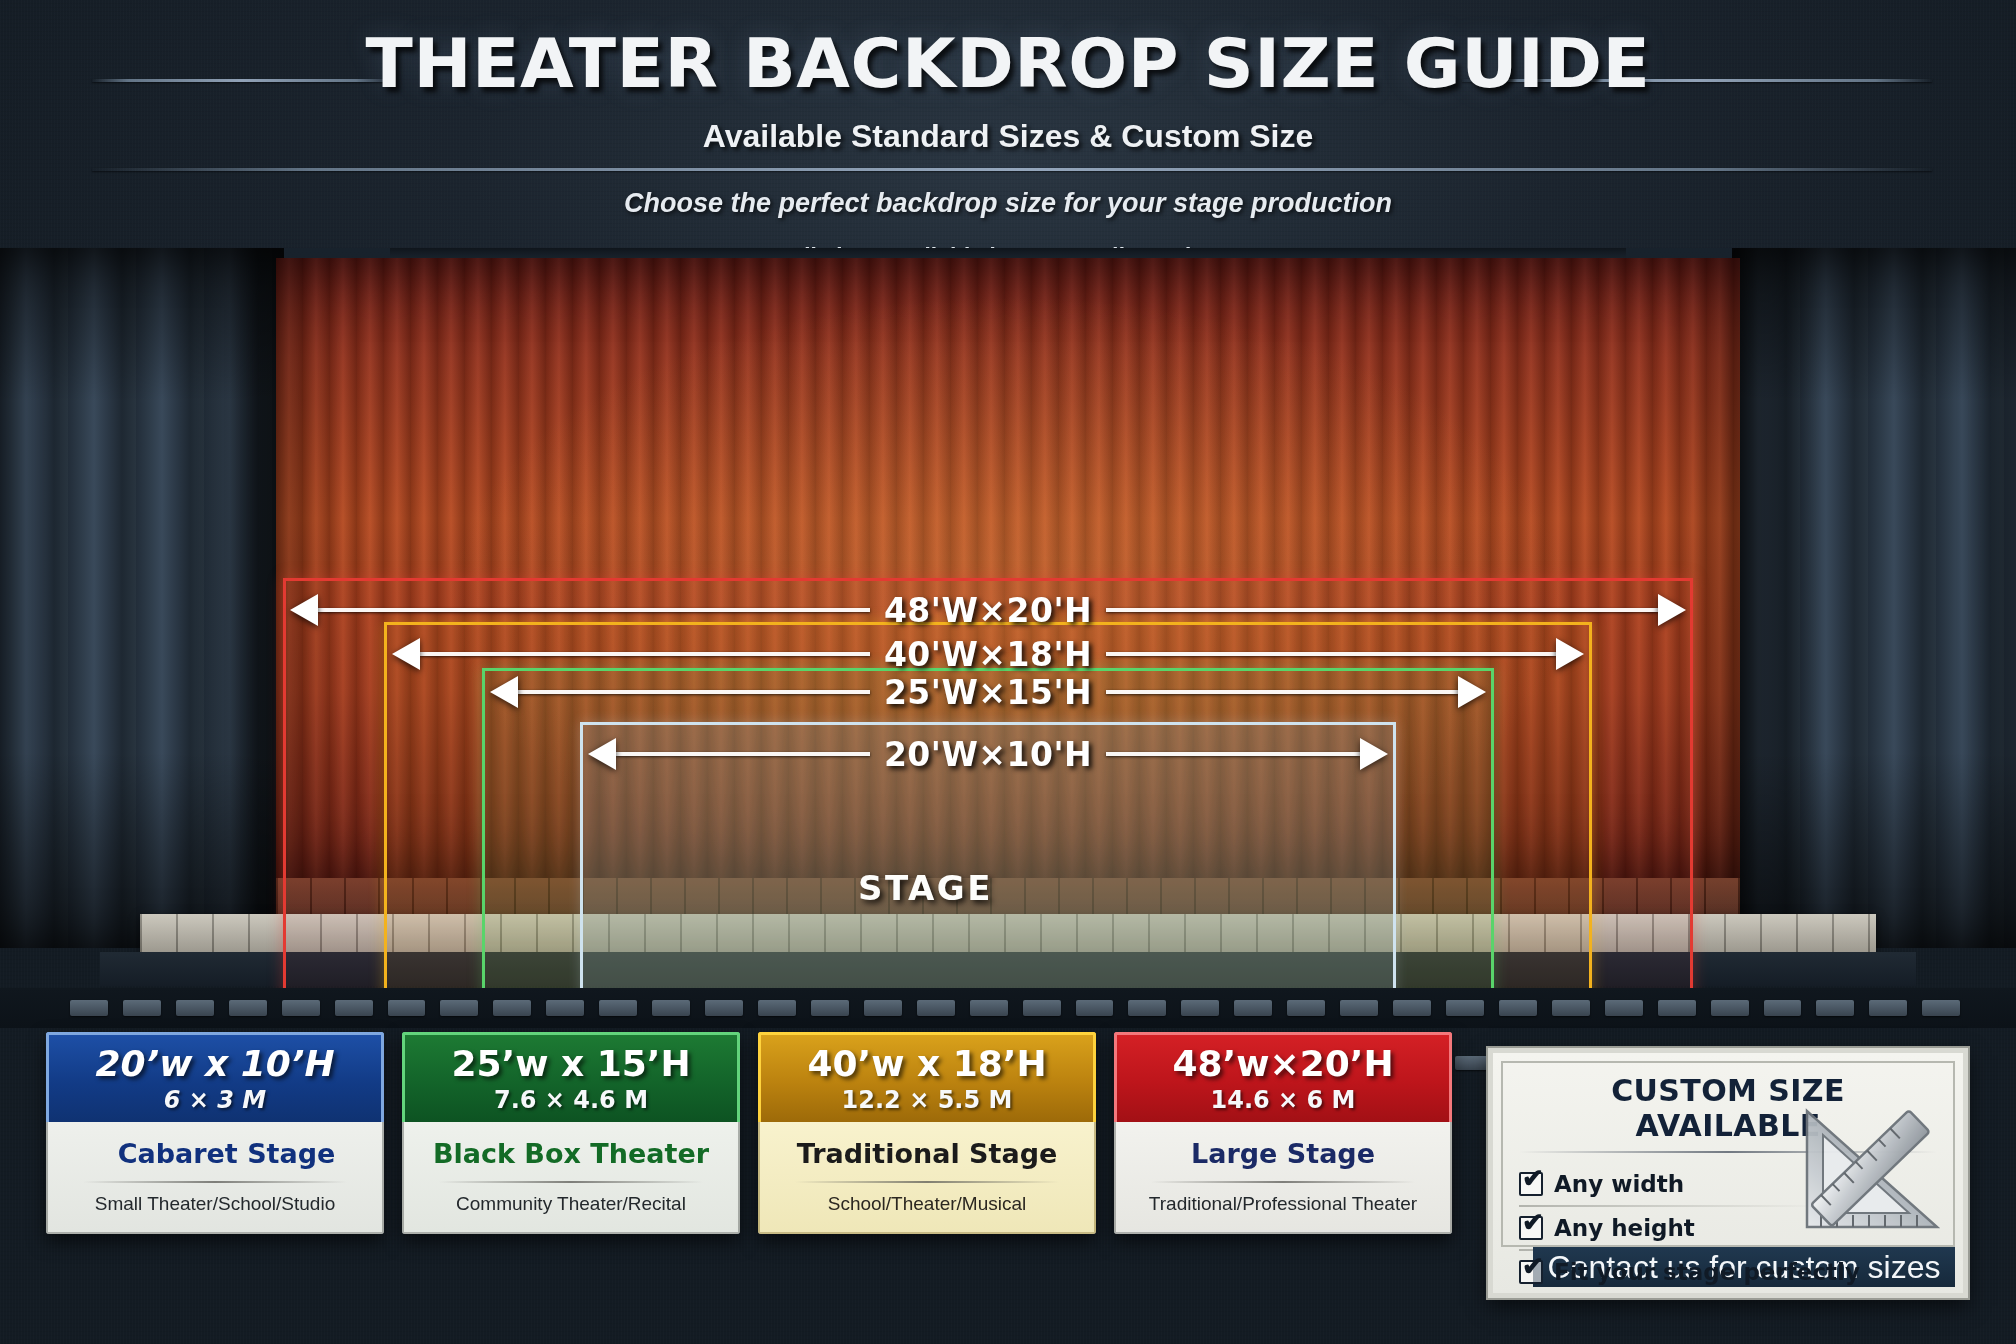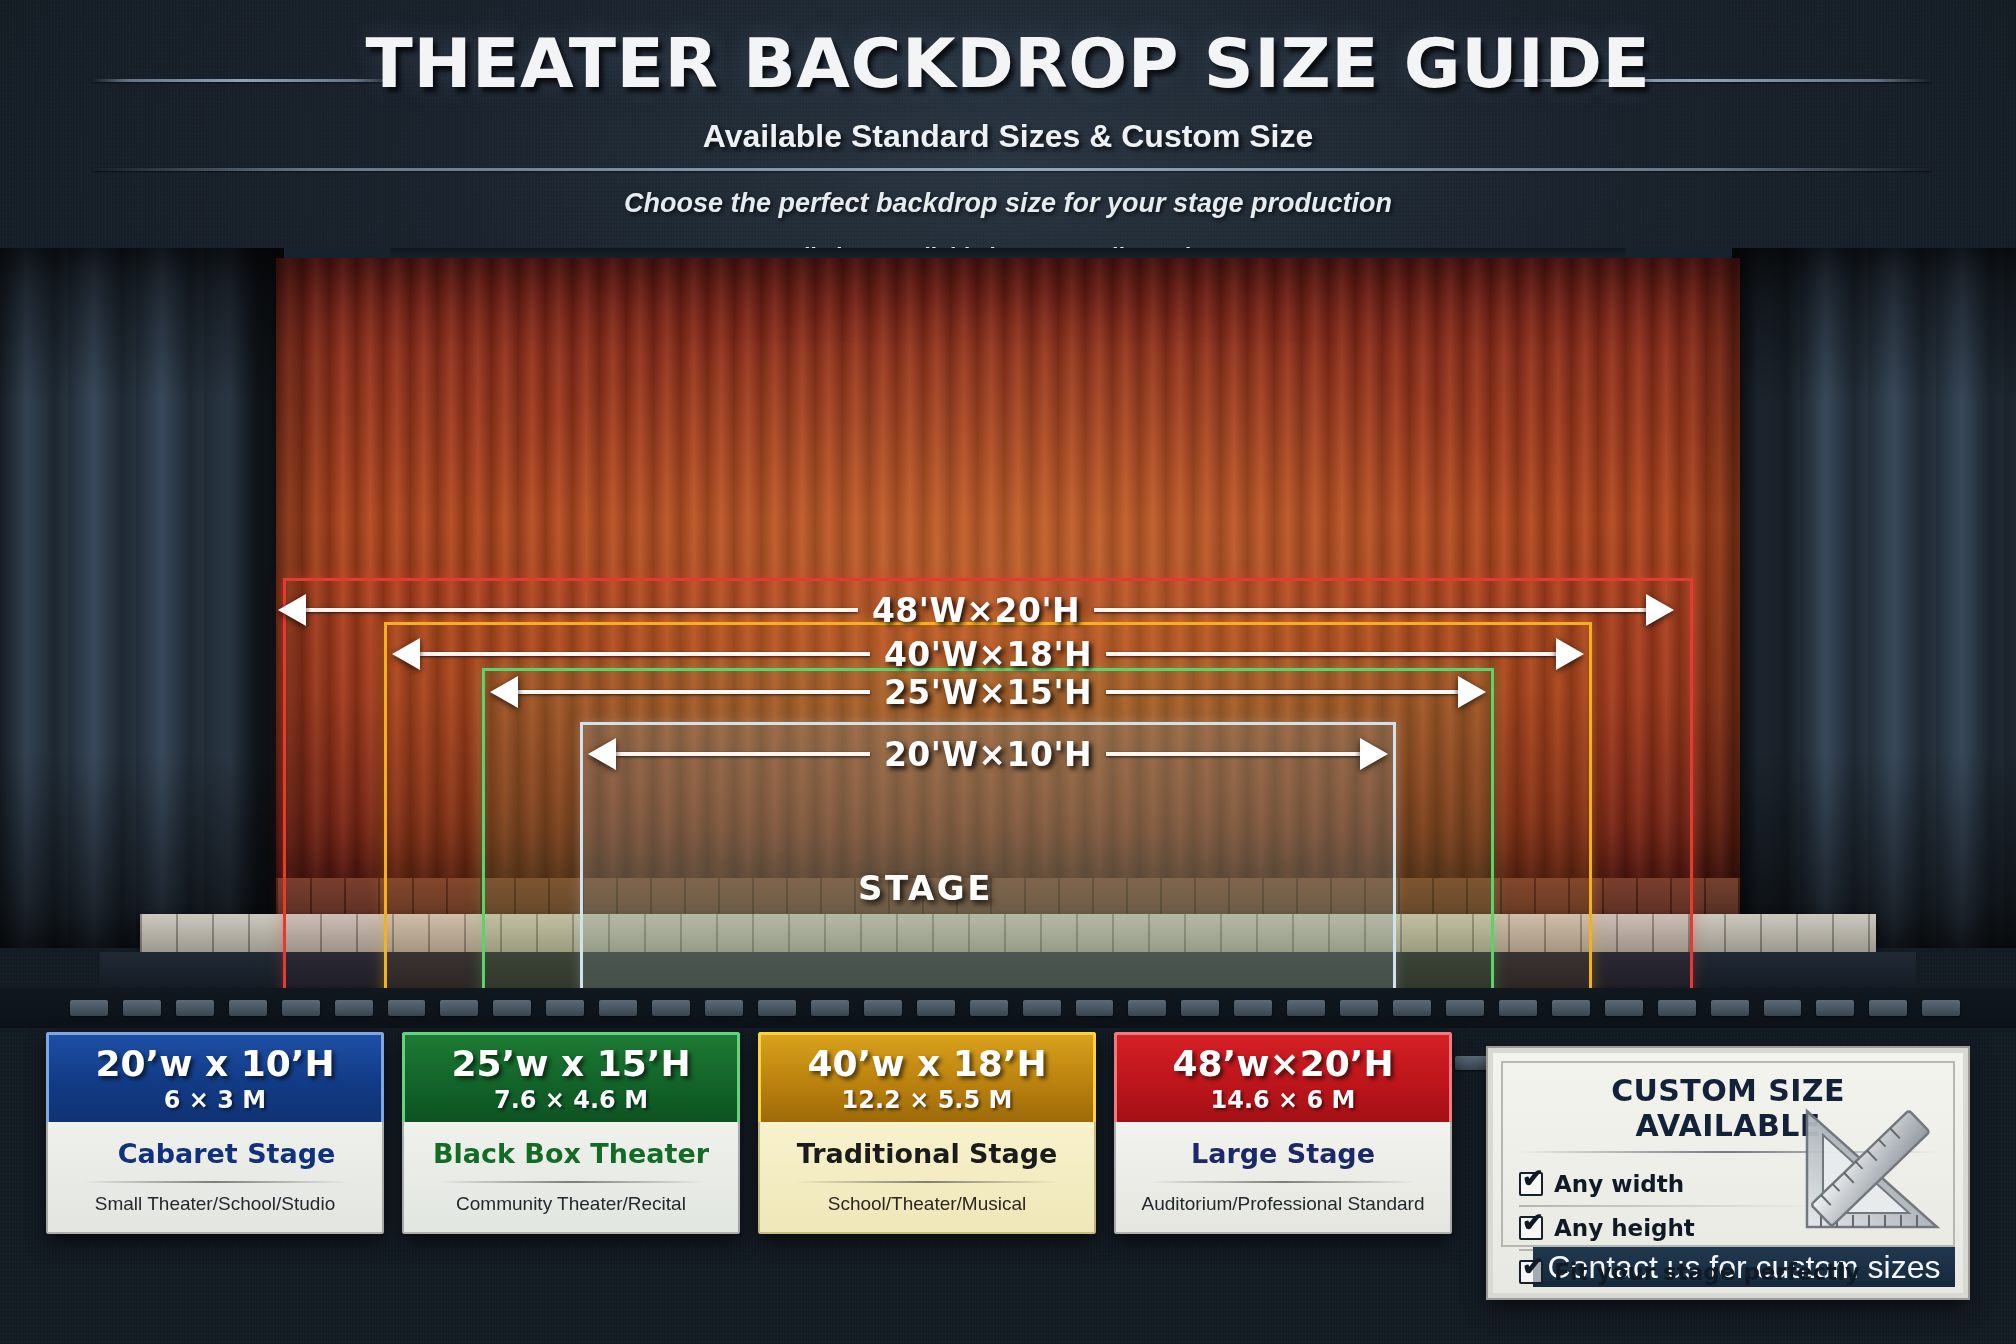--- a/index.html
+++ b/index.html
@@ -187,21 +187,21 @@
   .arrow-left  { border-top:16px solid transparent; border-bottom:16px solid transparent; border-right:28px solid #ffffff; }
   .arrow-right { border-top:16px solid transparent; border-bottom:16px solid transparent; border-left:28px solid #ffffff; }
   .dim-label {
     flex:0 0 auto;
     padding:0 14px;
     font-size:33px; font-weight:bold; color:#ffffff;
     letter-spacing:.5px; white-space:nowrap;
     text-shadow:3px 3px 5px rgba(0,0,0,.85);
     font-family:"DejaVu Sans", sans-serif;
   }
-  #dim-48 { left:278px;  top:342px; width:1396px; }
+  #dim-48 { left:290px;  top:342px; width:1396px; }
   #dim-40 { left:392px;  top:386px; width:1192px; }
   #dim-25 { left:490px;  top:424px; width:996px;  }
   #dim-20 { left:588px;  top:486px; width:800px;  }
 
   
   #stage-word {
     position:absolute; left:0; top:620px; width:1851px; text-align:center;
     font-size:34px; font-weight:bold; color:#fdfdfb;
     letter-spacing:2.5px;
     text-shadow:3px 3px 6px rgba(0,0,0,.9);
@@ -271,21 +271,21 @@
   .card-bot .sep {
     width:84%; height:2px; margin:12px 0 10px;
     background:linear-gradient(90deg, rgba(90,90,85,0), rgba(90,90,85,.75), rgba(90,90,85,0));
   }
   .card-bot .use {
     font-size:19px; color:#23282c; white-space:nowrap;
     font-family:"Liberation Sans", sans-serif;
   }
 
   
-  #card-0 .card-top { background:linear-gradient(180deg,#1d4fa6 0%, #123b86 55%, #0f3272 100%); border:3px solid #7fa8e0; border-bottom:none; }
+  #card-0 .card-top { background:linear-gradient(180deg,#1d4fa6 0%, #123b86 55%, #0f3272 100%); border:3px solid #7fa8e0; border-bottom:none;font-style:italic; }
   #card-0 .card-bot { background:linear-gradient(180deg,#eef0ec,#e2e5e0); }
   #card-0 .name { color:#11317e;margin-left:23px; }
 
   #card-1 .card-top { background:linear-gradient(180deg,#1d7a33 0%, #13642a 55%, #0d5322 100%); border:3px solid #63d47c; border-bottom:none; }
   #card-1 .card-bot { background:linear-gradient(180deg,#eef1ec,#e2e6e0); }
   #card-1 .name { color:#136b26; }
 
   #card-2 .card-top { background:linear-gradient(180deg,#d9a11b 0%, #bb820f 55%, #9d6a09 100%); border:3px solid #ffd33d; border-bottom:none; }
   #card-2 .card-bot { background:linear-gradient(180deg,#f8f2cd,#efe7b8); border-color:rgba(150,130,60,.5); }
   #card-2 .name { color:#1b1b1b; }
@@ -507,21 +507,21 @@
     </div>
 
     <div class="card" id="card-3">
       <div class="card-top">
         <div class="ft">48’w×20’H</div>
         <div class="m">14.6 × 6 M</div>
       </div>
       <div class="card-bot">
         <div class="name">Large Stage</div>
         <div class="sep"></div>
-        <div class="use">Auditorium/Professional Standard</div>
+        <div class="use">Traditional/Professional Theater</div>
       </div>
     </div>
   </div>
 
   <div id="custom-panel">
     <div id="custom-inner">
       <div id="custom-title">CUSTOM SIZE AVAILABLE</div>
       <div id="custom-title-sep"></div>
 
       <div class="check-row">

